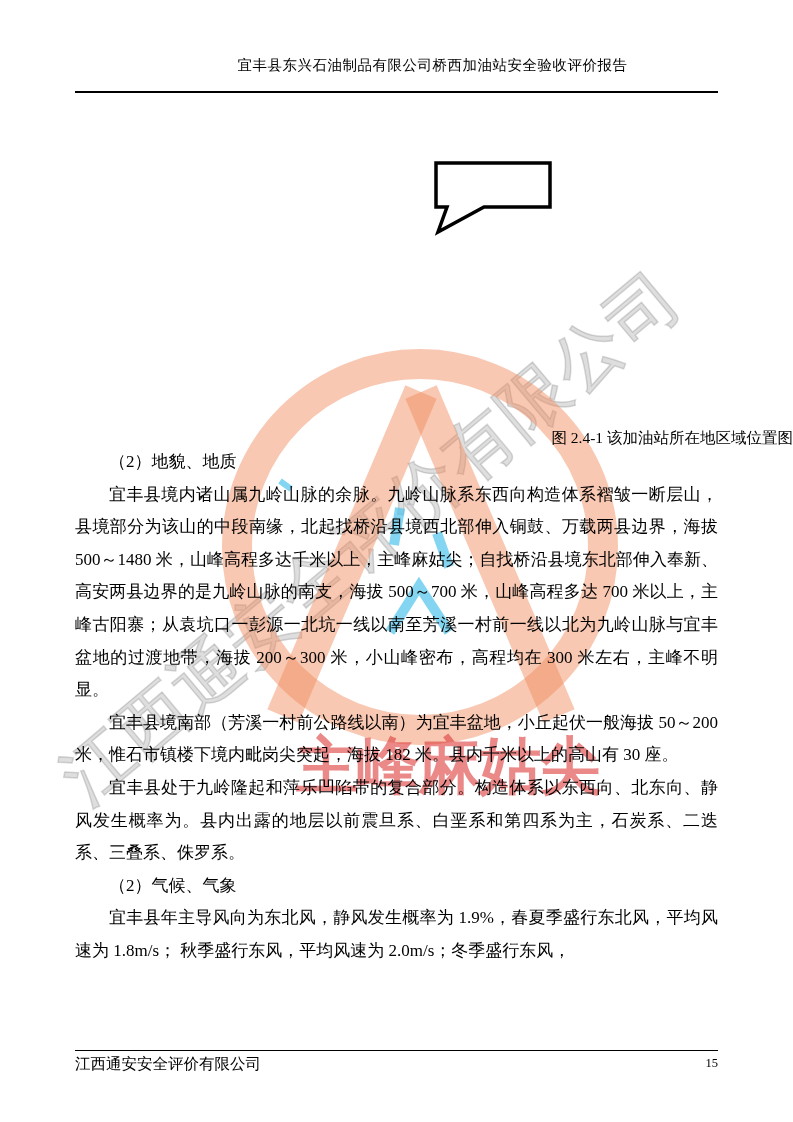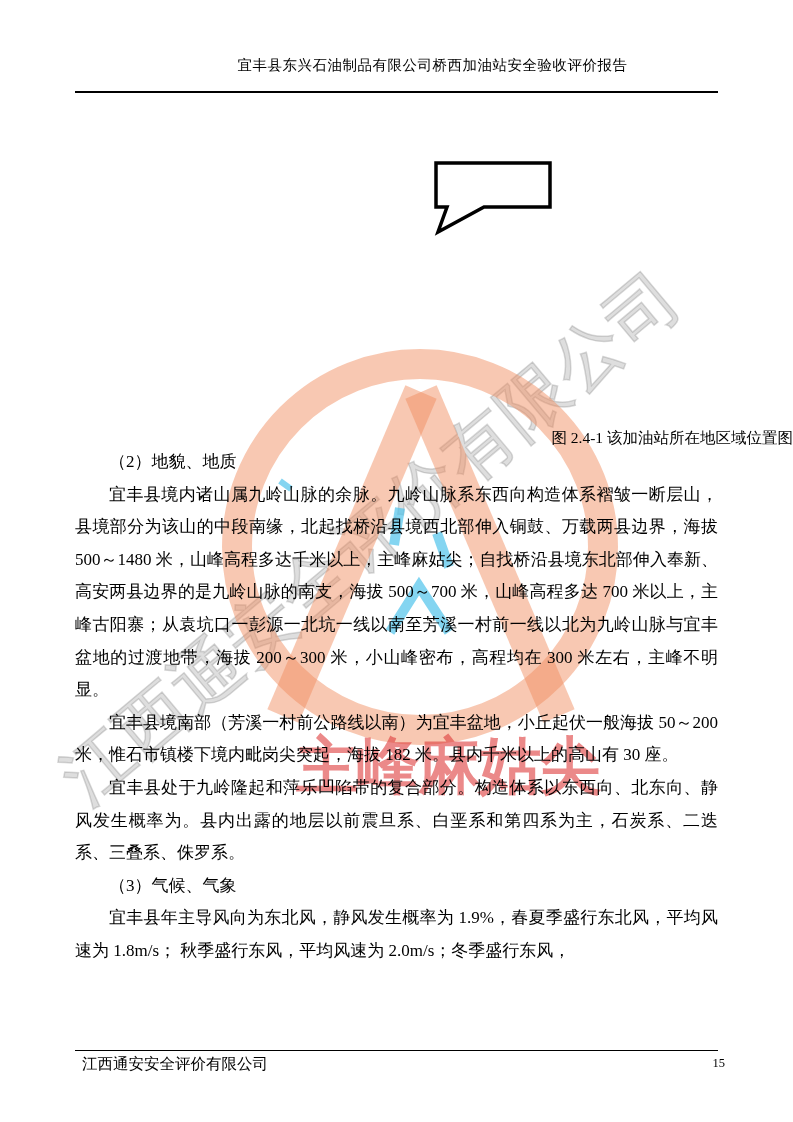--- a/index.html
+++ b/index.html
@@ -55,21 +55,20 @@
   }
   .body-text p.heading{text-align:left;}
   .footer-rule{
     position:absolute;top:1050px;left:75px;width:643px;
     border-top:1.5px solid #000;
   }
   .footer-row{
     position:absolute;top:1054px;left:75px;width:643px;
     display:flex;align-items:flex-start;justify-content:space-between;
     font-size:15.5px;
-    margin-left:7px;
   }
   .footer-page{font-size:12.5px;padding-top:2px;}
 </style>
 </head>
 <body>
 
 <div class="page">
 
   <div class="wm-layer">
     <span class="wm-diagonal">江西通安全评价有限公司</span>
@@ -102,21 +101,21 @@
       <path d="M8,7 L122,7 L122,51 L56,51 L10,76 L19,51 L8,51 Z" fill="#ffffff" stroke="#000000" stroke-width="3.5" stroke-linejoin="miter"></path>
     </svg>
 
     <div class="figure-caption">图 2.4-1 该加油站所在地区域位置图</div>
 
     <div class="body-text">
       <p class="heading">（2）地貌、地质</p>
       <p>宜丰县境内诸山属九岭山脉的余脉。九岭山脉系东西向构造体系褶皱一断层山，县境部分为该山的中段南缘，北起找桥沿县境西北部伸入铜鼓、万载两县边界，海拔 500～1480 米，山峰高程多达千米以上，主峰麻姑尖；自找桥沿县境东北部伸入奉新、高安两县边界的是九岭山脉的南支，海拔 500～700 米，山峰高程多达 700 米以上，主峰古阳寨；从袁坑口一彭源一北坑一线以南至芳溪一村前一线以北为九岭山脉与宜丰盆地的过渡地带，海拔 200～300 米，小山峰密布，高程均在 300 米左右，主峰不明显。</p>
       <p>宜丰县境南部（芳溪一村前公路线以南）为宜丰盆地，小丘起伏一般海拔 50～200 米，惟石市镇楼下境内毗岗尖突起，海拔 182 米。县内千米以上的高山有 30 座。</p>
       <p>宜丰县处于九岭隆起和萍乐凹陷带的复合部分。构造体系以东西向、北东向、静风发生概率为。县内出露的地层以前震旦系、白垩系和第四系为主，石炭系、二迭系、三叠系、侏罗系。</p>
-      <p class="heading">（3）气候、气象</p>
+      <p class="heading">（2）气候、气象</p>
       <p>宜丰县年主导风向为东北风，静风发生概率为 1.9%，春夏季盛行东北风，平均风速为 1.8m/s；  秋季盛行东风，平均风速为 2.0m/s；冬季盛行东风，</p>
     </div>
 
     <div class="footer-rule"></div>
     <div class="footer-row">
       <span>江西通安安全评价有限公司</span>
       <span class="footer-page">15</span>
     </div>
 
   </div>

